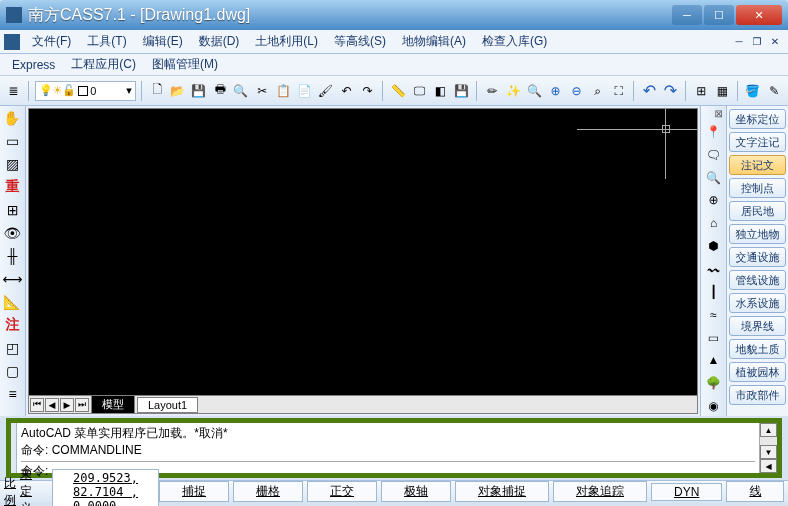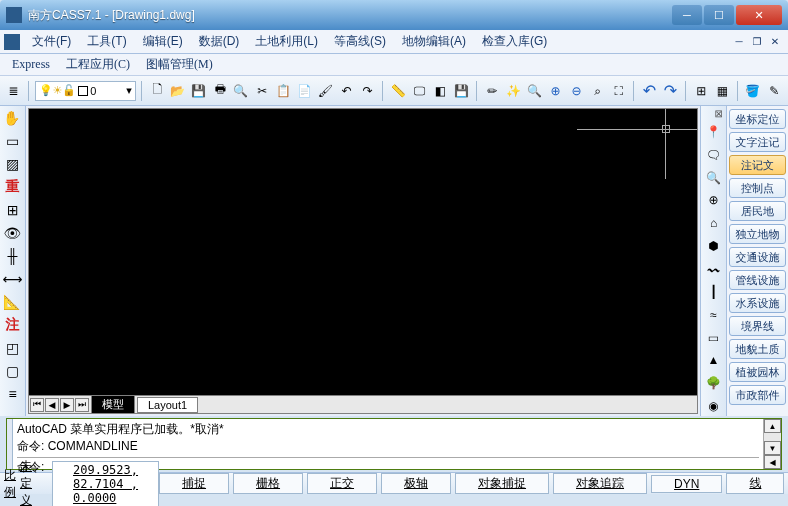--- a/index.html
+++ b/index.html
@@ -1,35 +1,35 @@
 <!DOCTYPE html>
 <html><head>
   <meta charset="utf-8">
   <style>
     * { margin: 0; padding: 0; box-sizing: border-box; font-family: "Microsoft YaHei", SimSun, Arial, sans-serif; }
     body { width: 788px; height: 506px; background: #d6e4f2; overflow: hidden; }
     
     
     .titlebar { height: 30px; background: linear-gradient(to bottom, #a8d0f0, #4a8bc8); display: flex; align-items: center; padding: 0 6px; border-radius: 4px 4px 0 0; }
     .titlebar .app-icon { width: 16px; height: 16px; background: #2a5a8a; margin-right: 6px; }
-    .titlebar .title { color: #fff; font-size: 12px; text-shadow: 0 1px 1px rgba(0,0,0,0.5); flex: 1; }
+    .titlebar .title { color: #fff; font-size: 16px; text-shadow: 0 1px 1px rgba(0,0,0,0.5); flex: 1; }
     .winbtn { width: 30px; height: 20px; margin-left: 2px; border-radius: 3px; display: flex; align-items: center; justify-content: center; color: #fff; font-size: 11px; cursor: pointer; }
     .winbtn.min { background: linear-gradient(#6ca0d0,#4080b8); }
     .winbtn.max { background: linear-gradient(#6ca0d0,#4080b8); }
     .winbtn.close { width: 46px; background: linear-gradient(#e07060,#c83020); }
     
     
     .menubar { height: 24px; background: #f0f4fb; display: flex; align-items: center; padding: 0 4px; font-size: 12px; color: #1a3a6a; border-bottom: 1px solid #a8c0e0; }
     .menubar .mi { padding: 3px 8px; cursor: pointer; }
     .menubar .app-icon-small { width: 16px; height: 16px; background: #2a5a8a; margin-right: 4px; }
     .menubar .win-small { margin-left: auto; display: flex; }
     .menubar .win-small span { width: 18px; height: 16px; display: flex; align-items: center; justify-content: center; cursor: pointer; font-size: 10px; }
     
     .menubar2 { height: 22px; background: #f0f4fb; display: flex; align-items: center; padding: 0 4px; font-size: 12px; color: #1a3a6a; border-bottom: 1px solid #c0d0e8; }
-    .menubar2 .mi { padding: 2px 8px; cursor: pointer; font-family: Liberation Serif, serif; }
+    .menubar2 .mi { padding: 2px 8px; cursor: pointer; }
     
     
     .toolbar { height: 30px; background: linear-gradient(#f4f8fc,#dce8f5); border-bottom: 1px solid #a8c0e0; display: flex; align-items: center; padding: 0 4px; gap: 2px; }
     .tbtn { width: 22px; height: 22px; display: flex; align-items: center; justify-content: center; cursor: pointer; border-radius: 3px; font-size: 12px; }
     .tsep { width: 2px; height: 20px; border-left: 1px solid #a0b8d0; margin: 0 3px; }
     .layer-combo { display: flex; align-items: center; height: 20px; border: 1px solid #a0b8d0; background: #fff; font-size: 11px; padding: 0 3px; }
     .layer-combo .sw { width: 10px; height: 10px; background: #fff; border: 1px solid #000; margin: 0 2px; }
     
     
     .main-area { display: flex; height: 310px; background: #e8eef8; }
@@ -49,21 +49,21 @@
     .tab.active { background: #000; color: #fff; }
     
     .right-tb { width: 26px; background: linear-gradient(to right,#f0f6fc,#dce8f5); border-left: 1px solid #a8c0e0; display: flex; flex-direction: column; align-items: center; padding-top: 2px; gap: 3px; }
     .right-tb .closex { font-size: 10px; color: #555; align-self: flex-end; margin-right: 3px; cursor: pointer; }
     
     .right-panel { width: 62px; background: #f0f4fb; border-left: 1px solid #a8c0e0; display: flex; flex-direction: column; padding: 3px 2px; gap: 3px; }
     .rp-item { height: 20px; background: linear-gradient(#fafcfe,#e0ecf8); border: 1px solid #90b0d8; border-radius: 3px; font-size: 11px; display: flex; align-items: center; justify-content: center; cursor: pointer; color: #1a3a6a; }
     .rp-item.sel { background: linear-gradient(#ffe8b0,#ffd070); border-color: #d0a040; }
     
     
-    .cmd-wrap { height: 52px; border: 1px solid #4d7c0f; margin: 2px 6px; display: flex; background: #fff; }
+    .cmd-wrap { height: 60px; border: 5px solid #4d7c0f; margin: 2px 6px; display: flex; background: #fff; }
     .cmd-grip { width: 6px; background: #e0e8f4; border-right: 1px solid #a0b8d0; cursor: move; }
     .cmd-text { flex: 1; padding: 2px 4px; font-size: 12px; font-family: SimSun, monospace; display: flex; flex-direction: column; }
     .cmd-text .line { white-space: nowrap; }
     .cmd-input-row { border-top: 1px solid #aaa; margin-top: 2px; padding-top: 1px; }
     .cmd-scroll { width: 18px; background: #e8e8e8; border-left: 1px solid #aaa; display: flex; flex-direction: column; }
     .cmd-scroll .sb { height: 14px; border: 1px solid #808080; background: #f0f0f0; font-size: 8px; display: flex; align-items: center; justify-content: center; }
     .cmd-scroll .track { flex: 1; }
     
     
     .statusbar { height: 22px; background: linear-gradient(#f4f8fc,#dce8f5); border-top: 1px solid #a8c0e0; display: flex; align-items: center; font-size: 12px; padding: 0 4px; text-decoration: underline; }

